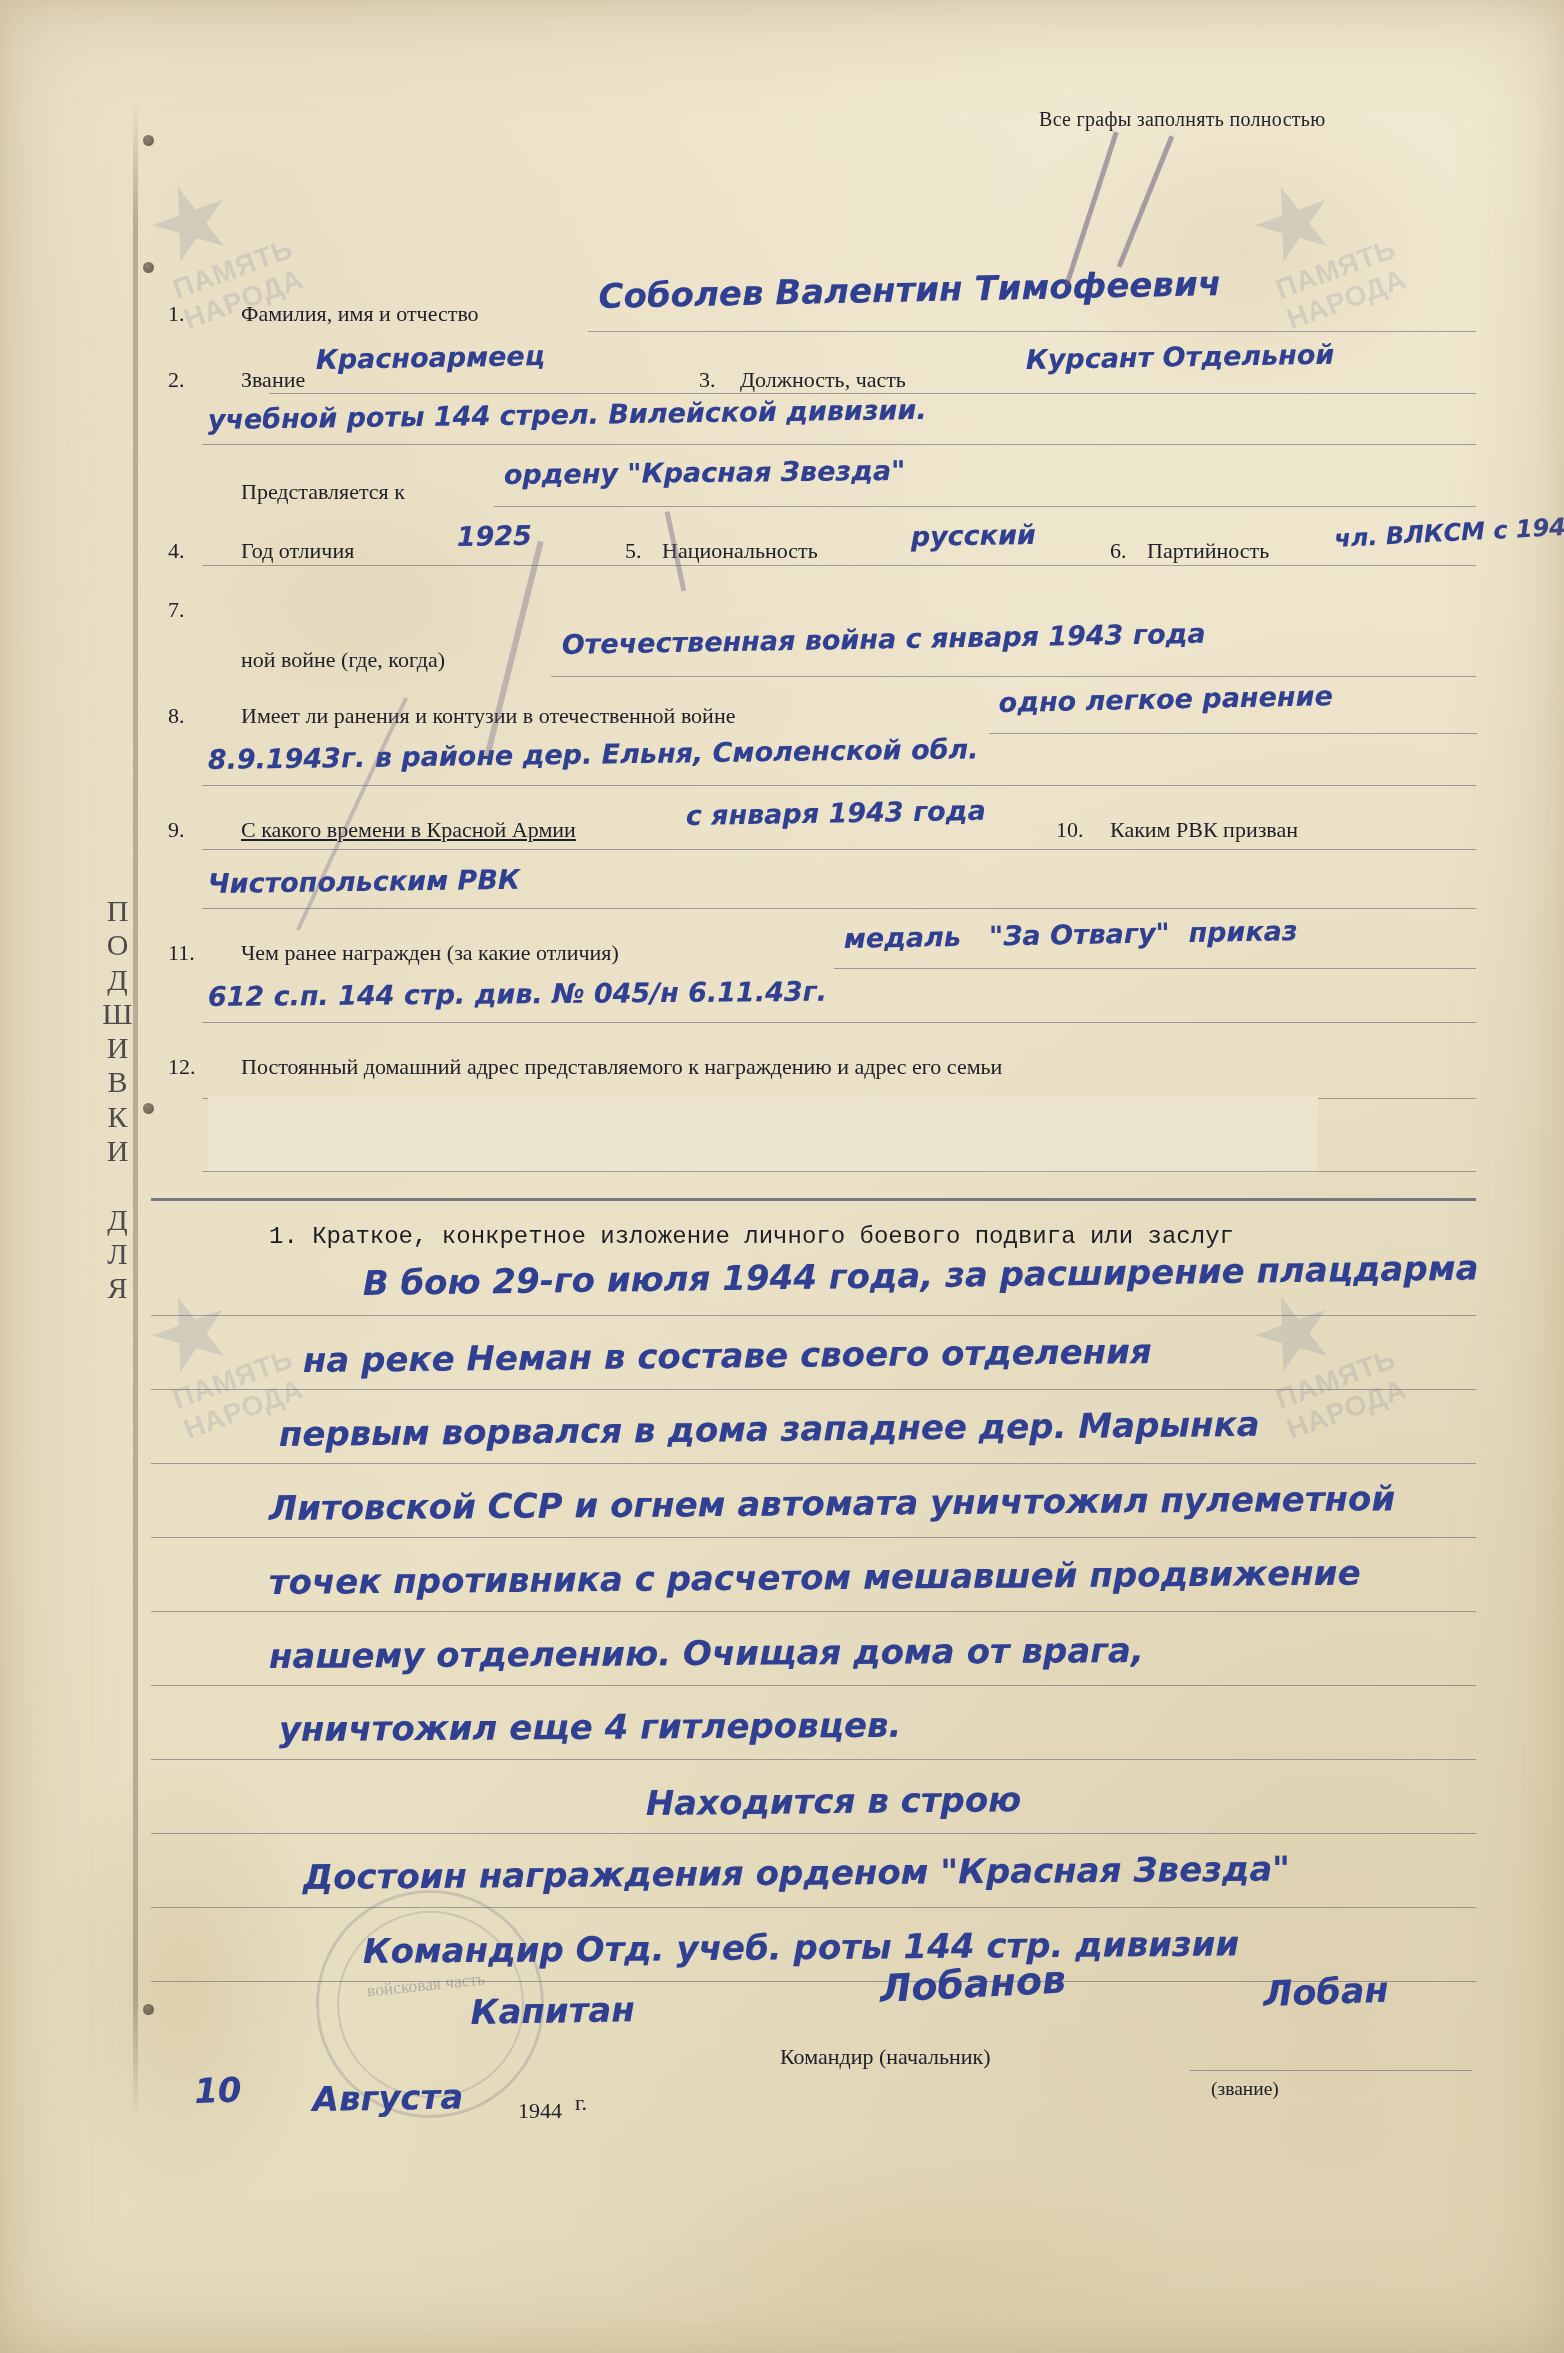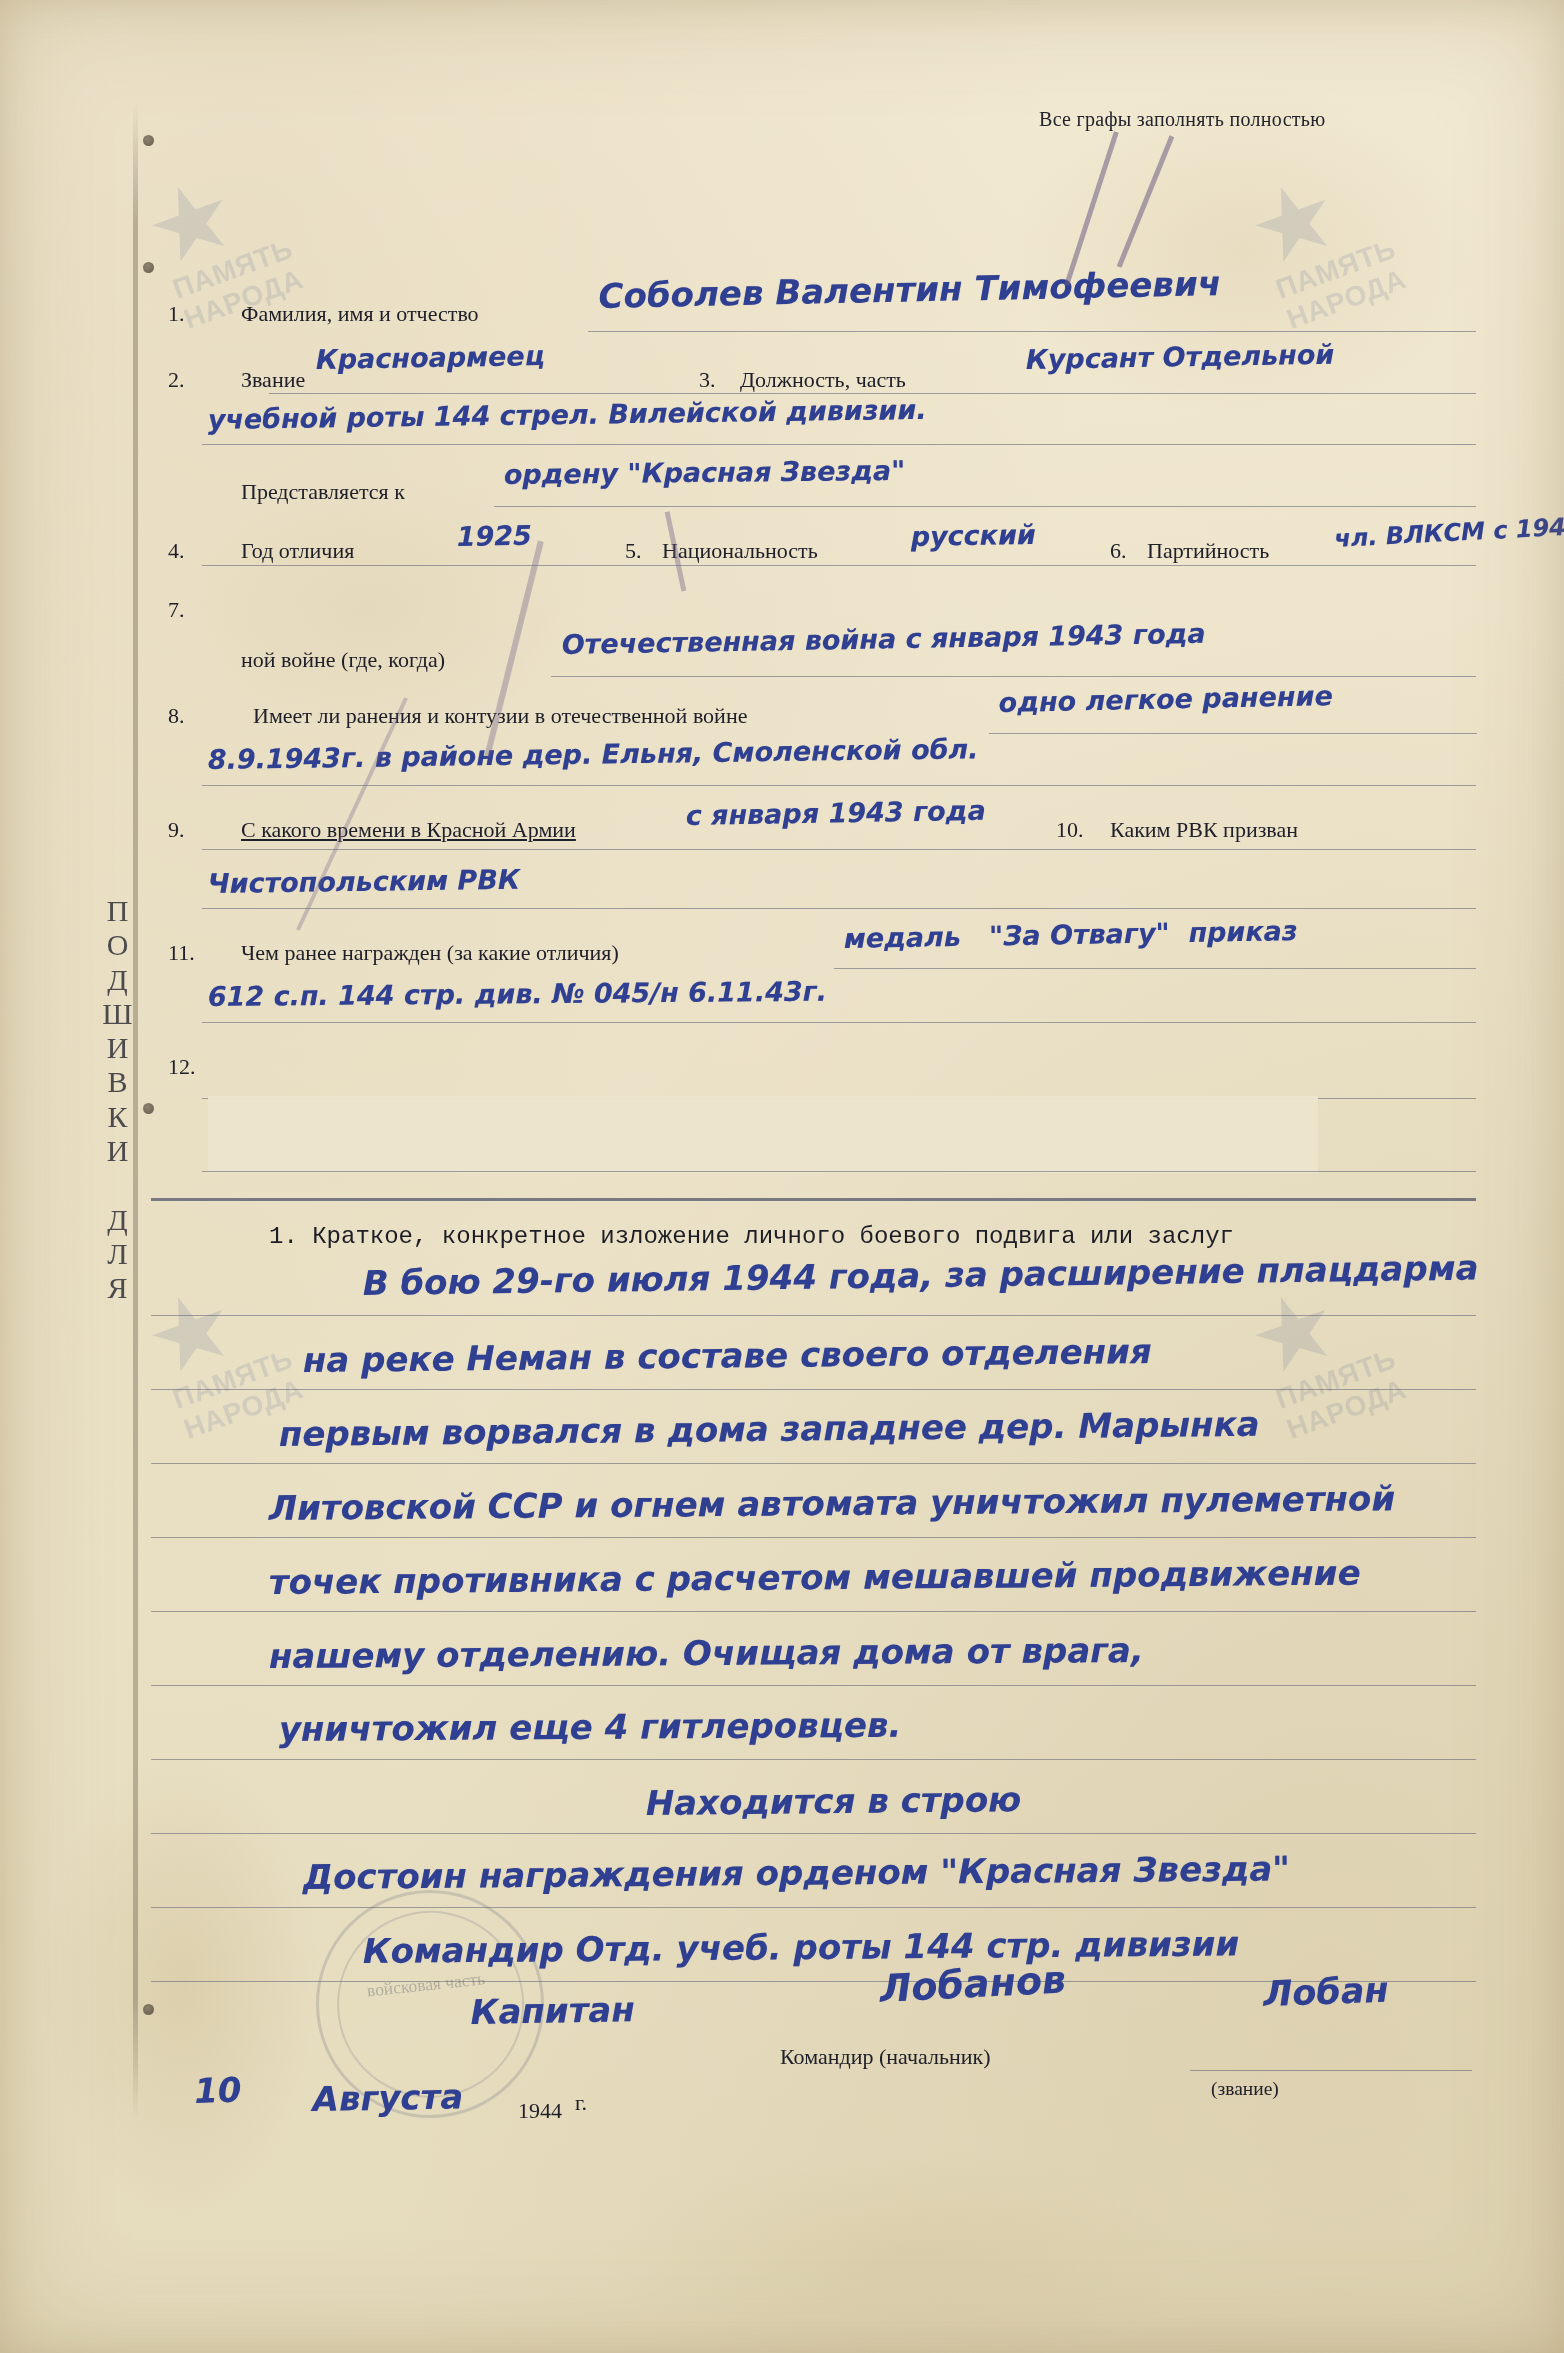--- a/index.html
+++ b/index.html
@@ -269,21 +269,21 @@
   <div class="pf" style="left:1147px; top:538px;">Партийность</div>
   <div class="hw sm" style="left:1335px; top:525px; transform: rotate(-3deg);">чл. ВЛКСМ с 1943</div>
   <div class="rule" style="left:202px; top:565px; width:1274px;"></div>
 
   <div class="pf num" style="left:168px; top:597px;">7.</div>
   <div class="pf" style="left:241px; top:647px;">ной войне (где, когда)</div>
   <div class="hw md" style="left:562px; top:629px; transform: rotate(-1deg);">Отечественная война с января 1943 года</div>
   <div class="rule" style="left:551px; top:676px; width:925px;"></div>
 
   <div class="pf num" style="left:168px; top:703px;">8.</div>
-  <div class="pf" style="left:253px; top:703px;">Имеет ли ранения и контузии в отечественной войне</div>
+  <div class="pf" style="left:241px; top:703px;">Имеет ли ранения и контузии в отечественной войне</div>
   <div class="hw md" style="left:999px; top:687px; transform: rotate(-1.2deg);">одно легкое ранение</div>
   <div class="rule" style="left:989px; top:733px; width:488px;"></div>
   <div class="hw md" style="left:208px; top:744px; transform: rotate(-0.8deg);">8.9.1943г. в районе дер. Ельня, Смоленской обл.</div>
   <div class="rule" style="left:202px; top:785px; width:1274px;"></div>
 
   <div class="pf num" style="left:168px; top:817px;">9.</div>
   <div class="pf" style="left:241px; top:817px;text-decoration:underline;">С какого времени в Красной Армии</div>
   <div class="hw md" style="left:686px; top:800px; transform: rotate(-1deg);">с января 1943 года</div>
   <div class="pf num" style="left:1056px; top:817px;">10.</div>
   <div class="pf" style="left:1110px; top:817px;">Каким РВК призван</div>
@@ -292,20 +292,21 @@
   <div class="rule" style="left:202px; top:908px; width:1274px;"></div>
 
   <div class="pf num" style="left:168px; top:940px;">11.</div>
   <div class="pf" style="left:241px; top:940px;">Чем ранее награжден (за какие отличия)</div>
   <div class="hw md" style="left:844px; top:923px; transform: rotate(-1deg);">медаль &nbsp;&nbsp;"За Отвагу" &nbsp;приказ</div>
   <div class="rule" style="left:834px; top:968px; width:642px;"></div>
   <div class="hw md" style="left:208px; top:981px; transform: rotate(-0.5deg);">612 с.п. 144 стр. див. № 045/н 6.11.43г.</div>
   <div class="rule" style="left:202px; top:1022px; width:1274px;"></div>
 
   <div class="pf num" style="left:168px; top:1054px;">12.</div>
+  <div class="pf" style="left:241px; top:1054px;">Постоянный домашний адрес представляемого к награждению и адрес его семьи</div>
   <div class="rule" style="left:202px; top:1098px; width:1274px;"></div>
   <div class="hw md" style="left:222px; top:1106px; opacity:0.5;"></div>
   <div class="redaction"></div>
   <div class="rule" style="left:202px; top:1171px; width:1274px;"></div>
 
   <div class="rule thick" style="left:151px; top:1198px; width:1325px; height:2.7px; opacity:0.8;"></div>
 
   <div class="sect">1. Краткое,  конкретное  изложение личного боевого подвига или заслуг</div>
 
   <div class="rule" style="left:151px; top:1315px; width:1325px;"></div>

